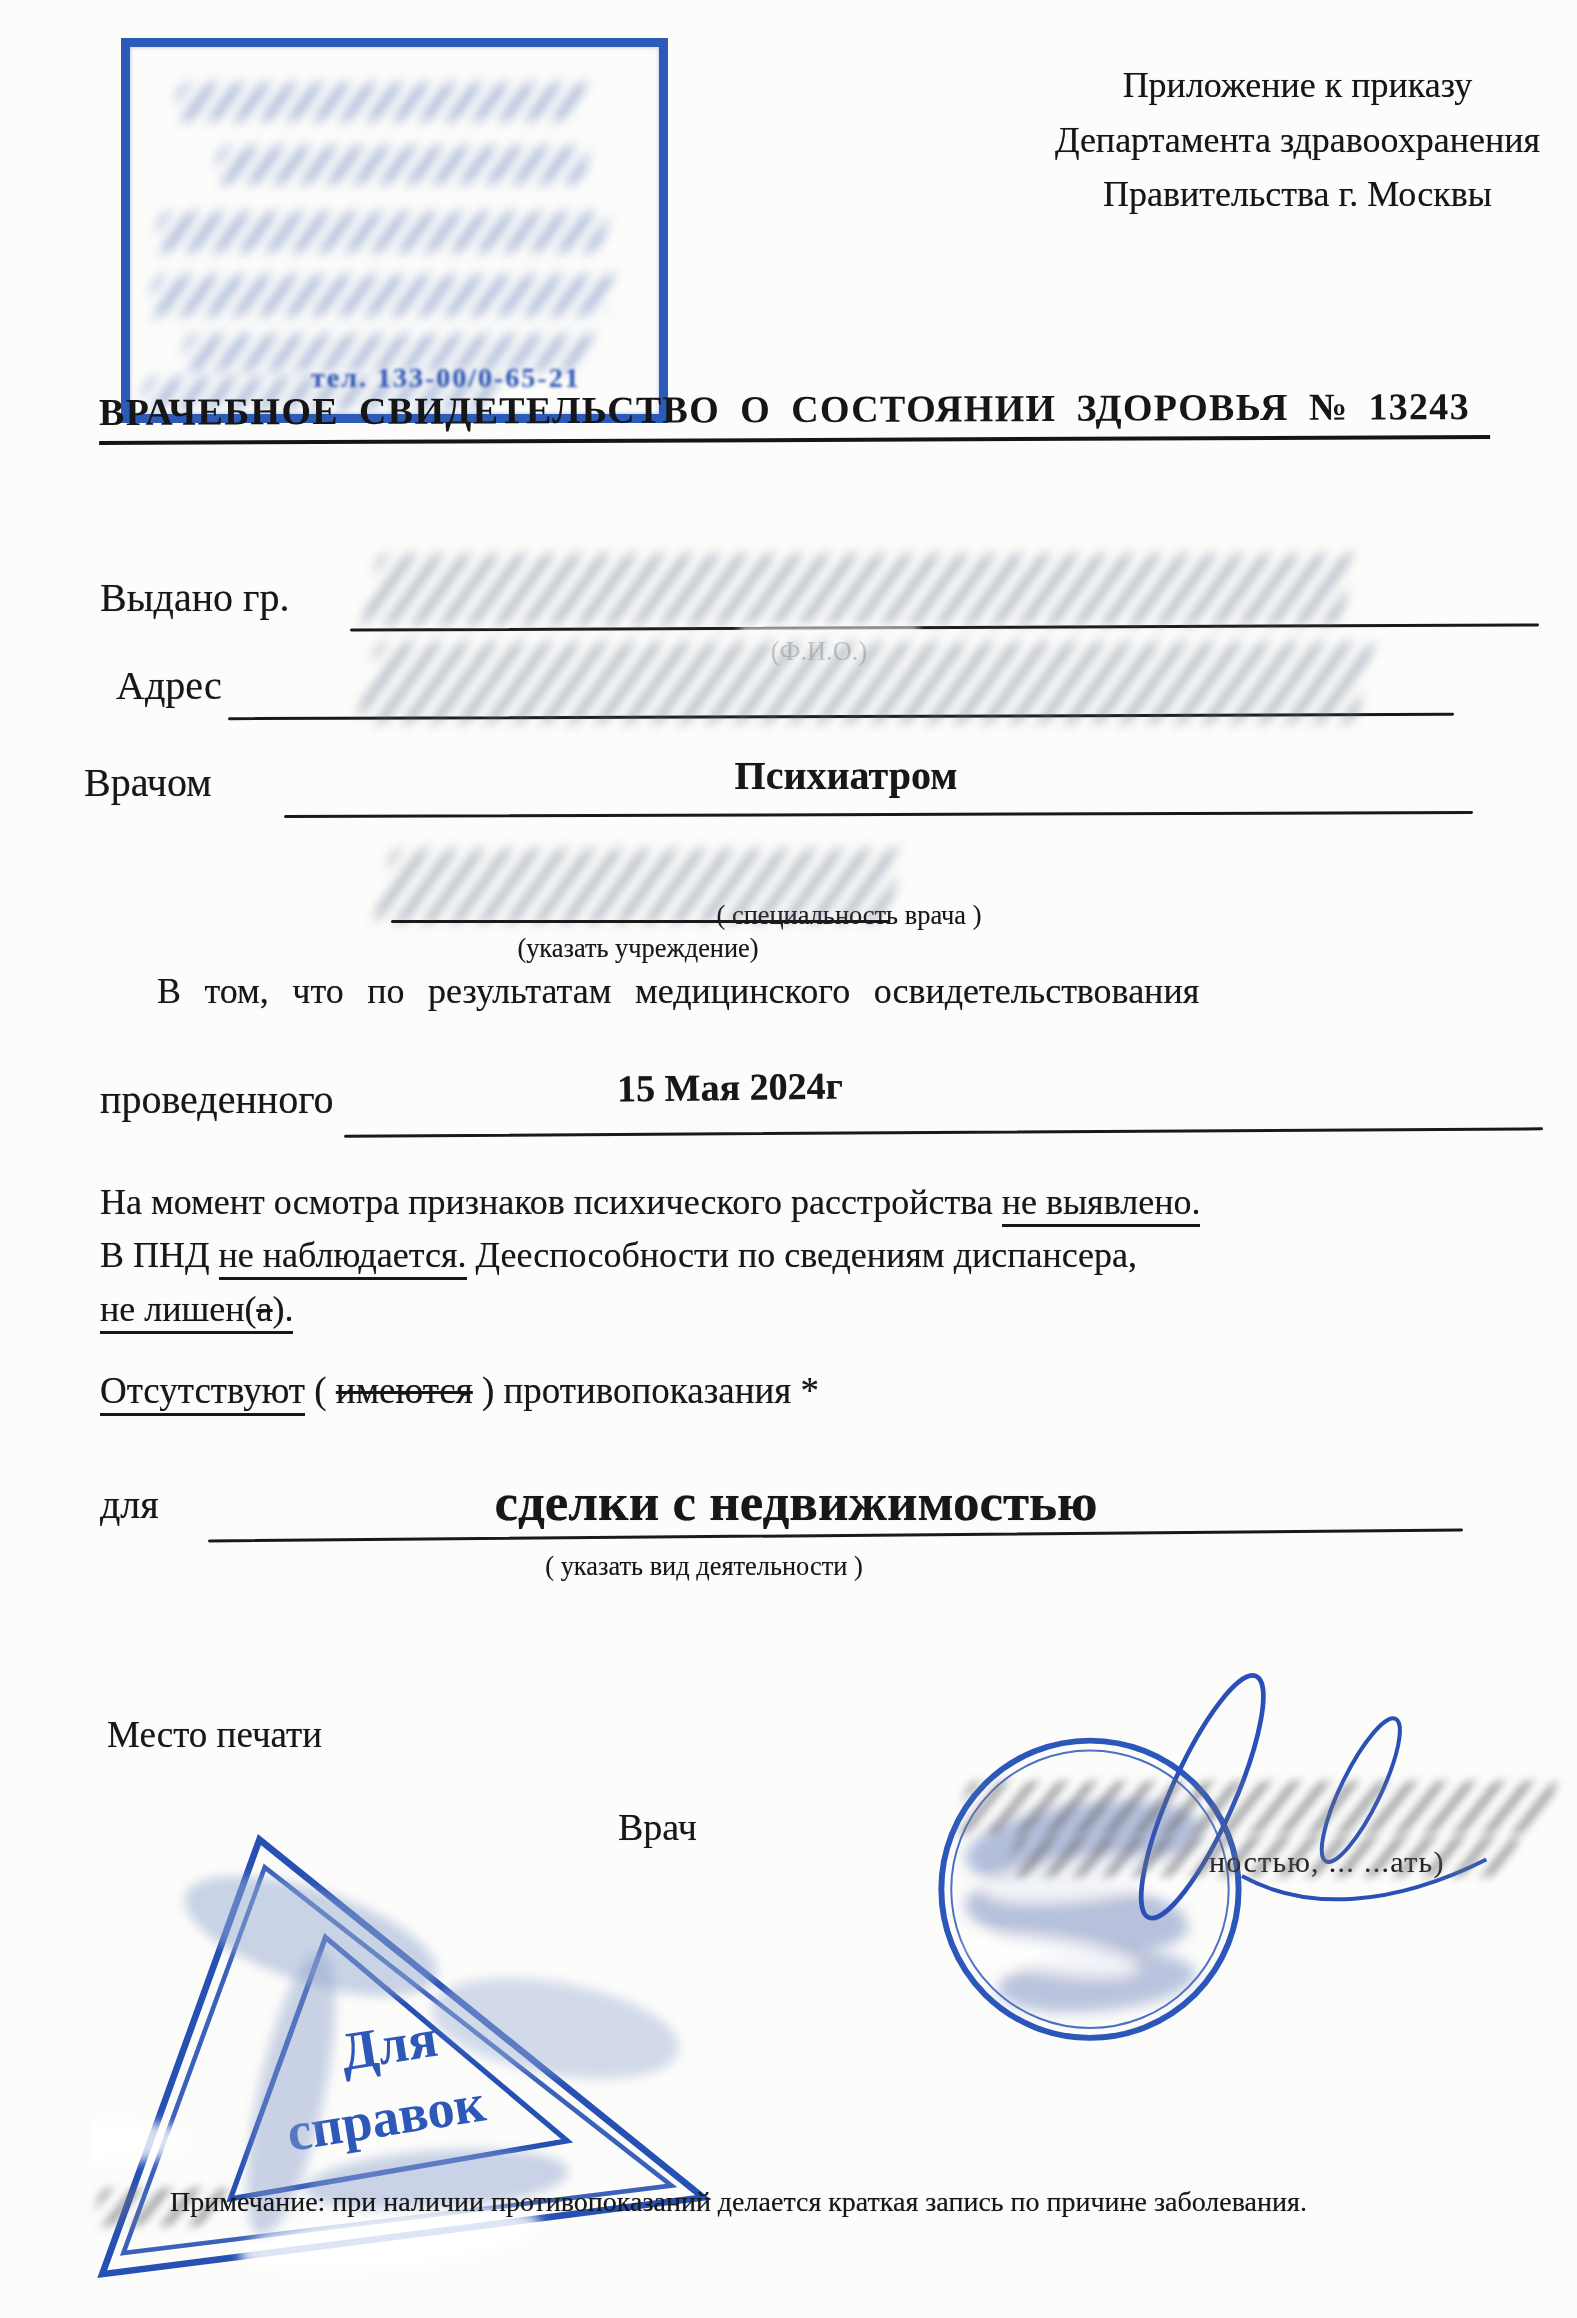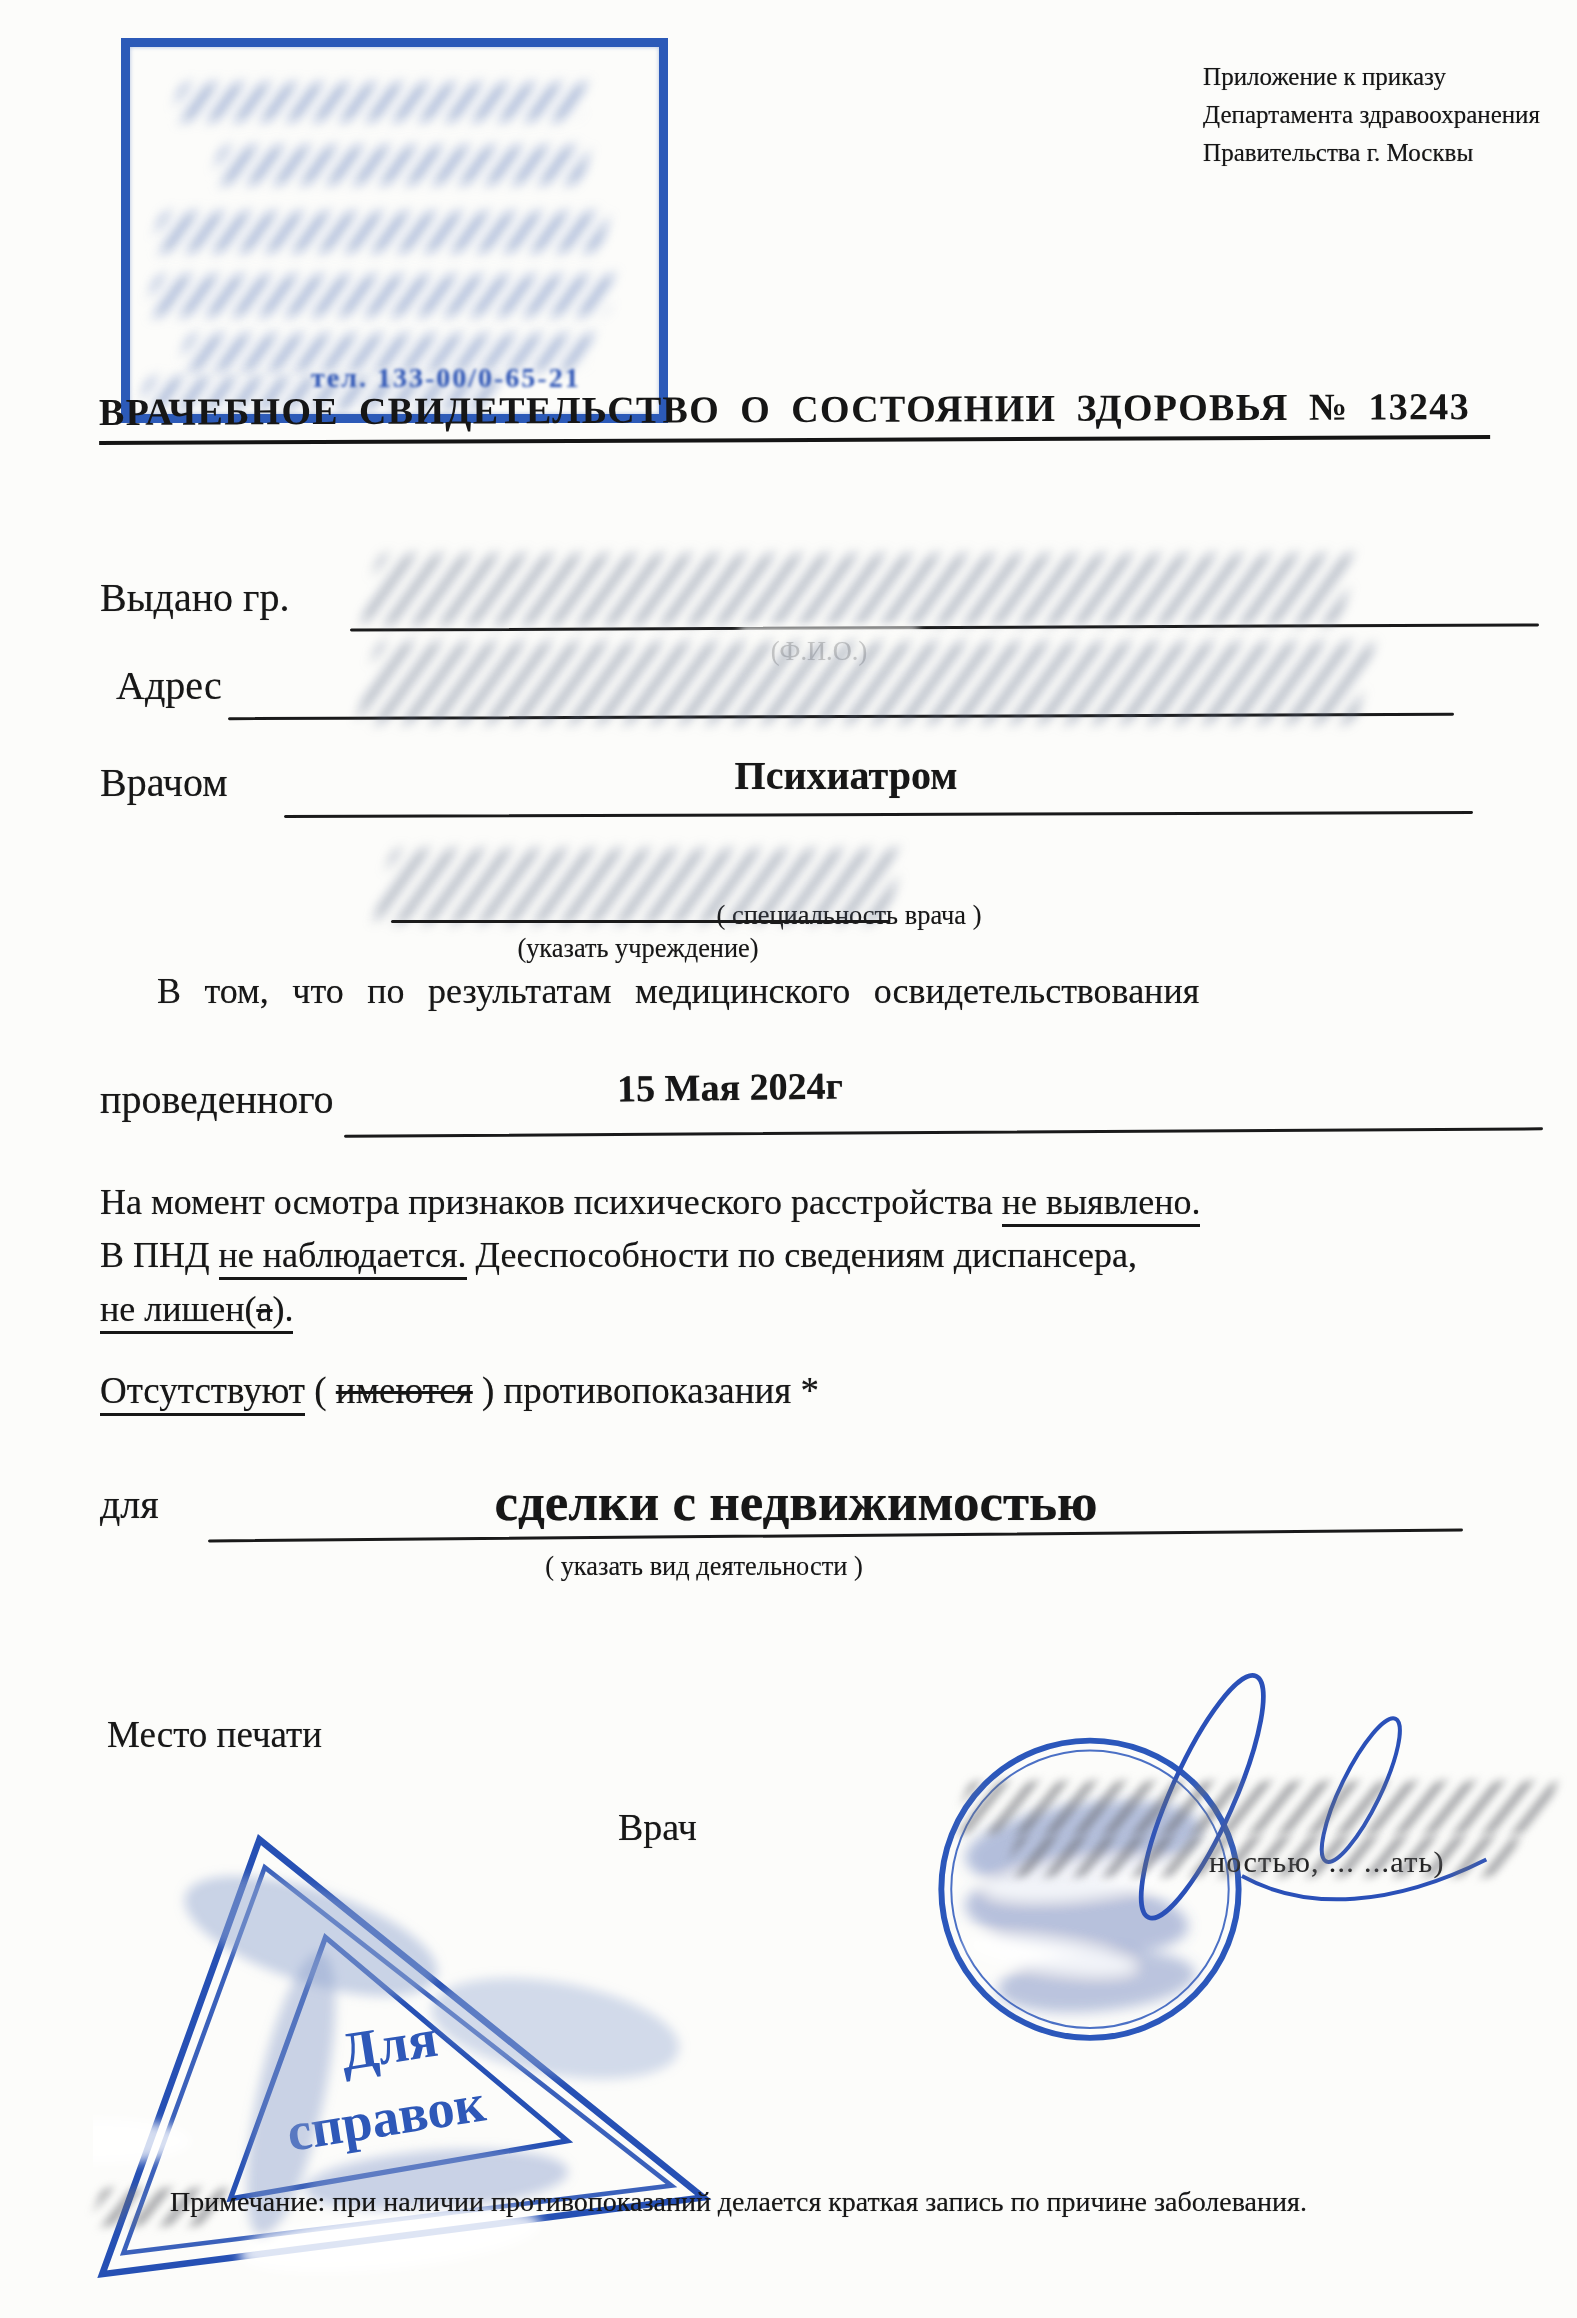--- a/index.html
+++ b/index.html
@@ -38,21 +38,21 @@
     filter:blur(6px); transform:skewX(-14deg); border-radius:8px;
   }
   .smudge.white{background:rgba(252,252,250,.78);filter:blur(4px);}
   .org-stamp{
     position:absolute;left:121px;top:38px;width:529px;height:367px;
     border:9.3px solid rgba(26,76,178,.92);
     box-shadow:inset 0 0 4px rgba(26,76,178,.35);
   }
   .appendix{
     position:absolute;right:38px;top:58px;
-    text-align:left;font-size:25px;line-height:1.52;
+    text-align:center;font-size:36px;line-height:1.52;
     text-shadow:0 0 0.7px rgba(20,20,20,.55);
   }
   .doc-title{
     position:absolute;left:99px;top:387px;
     font-size:38px;font-weight:bold;letter-spacing:1.3px;word-spacing:9.3px;
     white-space:nowrap;
     border-bottom:4px solid #151515;padding-bottom:6.6px;padding-right:20px;
     transform:rotate(-0.25deg);
     z-index:5;
   }
@@ -90,21 +90,21 @@
   <div class="txt" style="left:100px;top:574px;font-size:40px;">Выдано гр.</div>
   <div class="rule" style="left:350px;top:626px;width:1189px;transform:rotate(-0.25deg);"></div>
   <div class="txt cap" style="left:819px;top:636px;transform:translateX(-50%);">(Ф.И.О.)</div>
   <div class="smudge hand" style="left:370px;top:554px;width:978px;height:71px;"></div>
   <div class="smudge white" style="left:740px;top:626px;width:178px;height:52px;"></div>
 
   <div class="txt" style="left:116px;top:662px;font-size:40px;">Адрес</div>
   <div class="rule" style="left:228px;top:715px;width:1226px;transform:rotate(-0.2deg);"></div>
   <div class="smudge hand" style="left:367px;top:642px;width:998px;height:81px;"></div>
 
-  <div class="txt" style="left:100px;top:759px;font-size:40px;text-align:right;">Врачом</div>
+  <div class="txt" style="left:84px;top:759px;font-size:40px;text-align:right;">Врачом</div>
   <div class="rule" style="left:284px;top:813px;width:1189px;transform:rotate(-0.2deg);"></div>
   <div class="txt bold" style="left:846px;top:752px;font-size:40px;transform:translateX(-50%);">Психиатром</div>
   <div class="txt cap" style="left:849px;top:874px;transform:translateX(-50%);margin-top:26px;">( специальность врача )</div>
 
   <div class="smudge hand" style="left:383px;top:849px;width:512px;height:74px;"></div>
   <div class="rule" style="left:391px;top:920px;width:499px;height:2.6px;"></div>
   <div class="txt cap" style="left:638px;top:933px;transform:translateX(-50%);">(указать учреждение)</div>
 
   <div class="txt" style="left:157px;top:970px;font-size:36px;word-spacing:14.5px;">В том, что по результатам медицинского освидетельствования</div>
 

